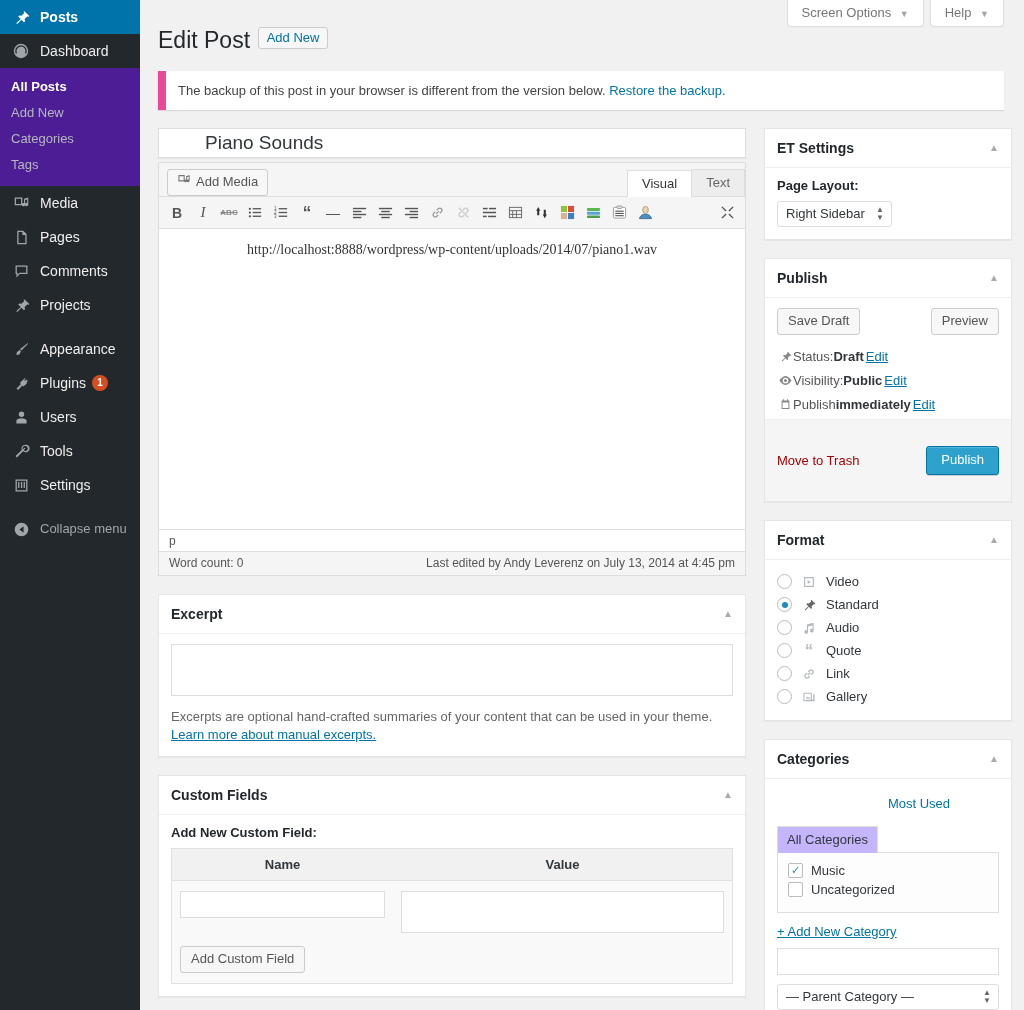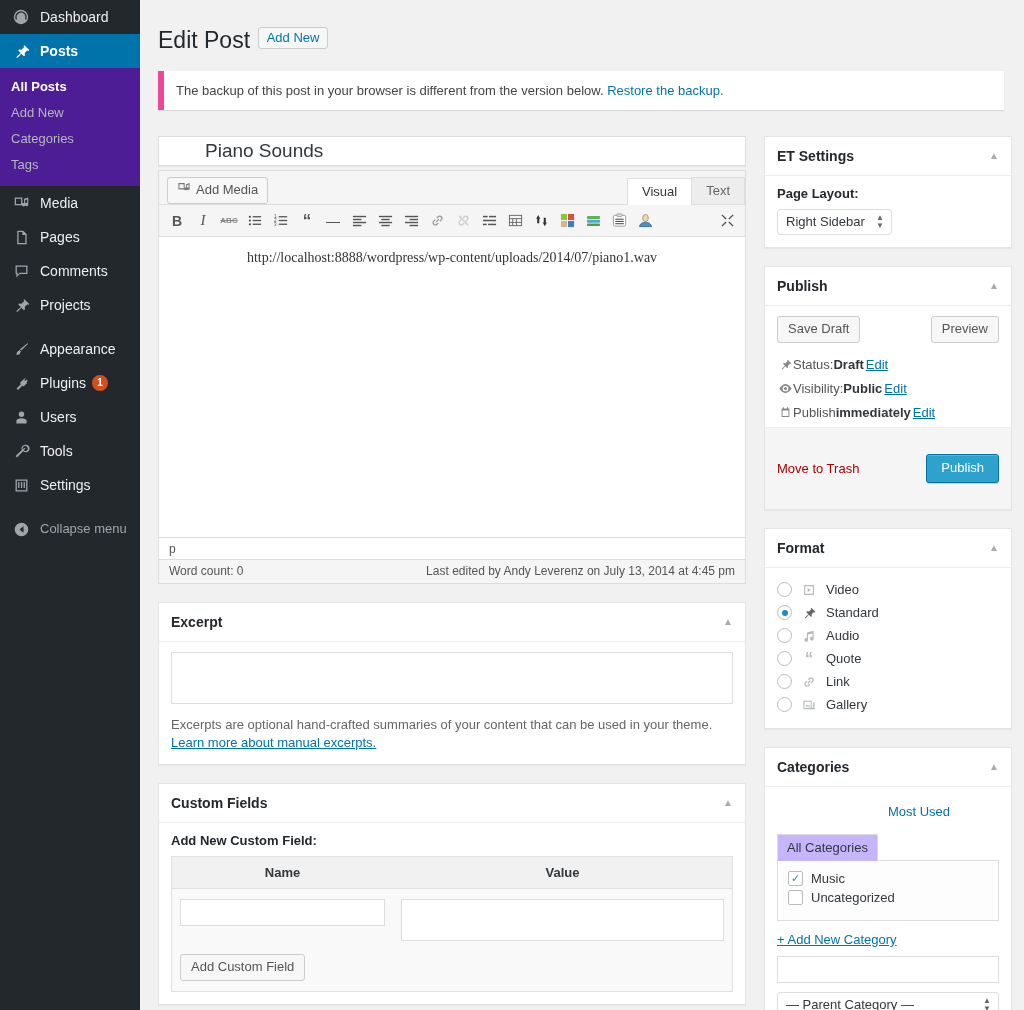--- a/index.html
+++ b/index.html
@@ -86,22 +86,22 @@
     display: inline-block;
   }
   .page-title-action {
     display: inline-block; vertical-align: 6px; margin-left: 4px;
     font-size: 13px; color: #0073aa; background: #f7f7f7;
     border: 1px solid #ccc; border-radius: 3px;
     padding: 2px 8px 3px; text-decoration: none; cursor: pointer;
   }
 
   .notice {
-    background: #fff; border-left: 6px solid #ec4899;
-    margin: 12px 0 12px 0; padding: 11px 12px; font-size: 13px;
+    background: #fff; border-left: 8px solid #ec4899;
+    margin: 12px 0 4px 0; padding: 11px 12px; font-size: 13px;
     box-shadow: 0 1px 1px 0 rgba(0,0,0,.1); line-height: 17px;
   }
   .notice a { color: #0073aa; text-decoration: none; }
 
   
   #poststuff { display: flex; padding: 14px 18px 0 18px; gap: 18px; align-items: flex-start; }
   #post-body-content { width: 588px; flex: 0 0 588px; }
   #postbox-container-1 { width: 248px; flex: 0 0 248px; }
 
   .titlewrap {
@@ -290,36 +290,36 @@
     margin-bottom: 9px;
   }
 </style>
 </head>
 <body>
 
 <div id="page">
 
   <div id="adminmenu">
 
+    <div class="menu-top current">
+      <span class="mi">
+        <svg width="17" height="17" viewBox="0 0 20 20" fill="currentColor">
+            <path d="M13.4 2.5l-1.1 1.1 1 1-3.4 3.4-2.5-.5-1.3 1.3 3.1 3.1L4.5 16l-.4 1.6 1.6-.4 4.1-4.7 3.1 3.1 1.3-1.3-.5-2.5 3.4-3.4 1 1 1.1-1.1z"></path>
+          </svg>
+      </span>
+      <span class="mlabel">Posts</span>
+    </div>
+
     <div class="menu-top">
       <span class="mi">
         <svg width="18" height="18" viewBox="0 0 20 20" fill="currentColor">
             <path d="M10 2a8 8 0 100 16 8 8 0 000-16zm0 1.6a6.4 6.4 0 016.4 6.4c0 1.1-.28 2.13-.77 3.03l-1.2-.7A5 5 0 0015 10a5 5 0 10-9.43 2.33l-1.2.7A6.36 6.36 0 013.6 10 6.4 6.4 0 0110 3.6zm2.9 3.1L9.2 10.2a1.2 1.2 0 101.1 1.1l3.5-3.7z"></path>
           </svg>
       </span>
       <span class="mlabel">Dashboard</span>
-    </div>
-
-    <div class="menu-top current">
-      <span class="mi">
-        <svg width="17" height="17" viewBox="0 0 20 20" fill="currentColor">
-            <path d="M13.4 2.5l-1.1 1.1 1 1-3.4 3.4-2.5-.5-1.3 1.3 3.1 3.1L4.5 16l-.4 1.6 1.6-.4 4.1-4.7 3.1 3.1 1.3-1.3-.5-2.5 3.4-3.4 1 1 1.1-1.1z"></path>
-          </svg>
-      </span>
-      <span class="mlabel">Posts</span>
     </div>
 
     <div class="submenu">
       <a class="current">All Posts</a>
       <a>Add New</a>
       <a>Categories</a>
       <a>Tags</a>
     </div>
 
     <div class="menu-top">
@@ -413,20 +413,30 @@
         <svg width="17" height="17" viewBox="0 0 20 20" fill="currentColor">
             <path d="M10 2a8 8 0 100 16 8 8 0 000-16zm2.4 4.3v7.4L7.6 10l4.8-3.7z"></path>
           </svg>
       </span>
       <span class="mlabel">Collapse menu</span>
     </div>
   </div>
 
   <div id="wpbody">
 
+    <div class="screen-meta-links">
+      <div class="screen-meta-toggle">
+        <span>Screen Options</span>
+        <span class="caret-dn">▼</span>
+      </div>
+      <div class="screen-meta-toggle">
+        <span>Help</span>
+        <span class="caret-dn">▼</span>
+      </div>
+    </div>
 
     <div class="wrap">
       <h1 class="page-title">Edit Post</h1>
       <a class="page-title-action">Add New</a>
 
       <div class="notice">
         <span>The backup of this post in your browser is different from the version below.</span>
         <a>Restore the backup.</a>
       </div>
     </div>

